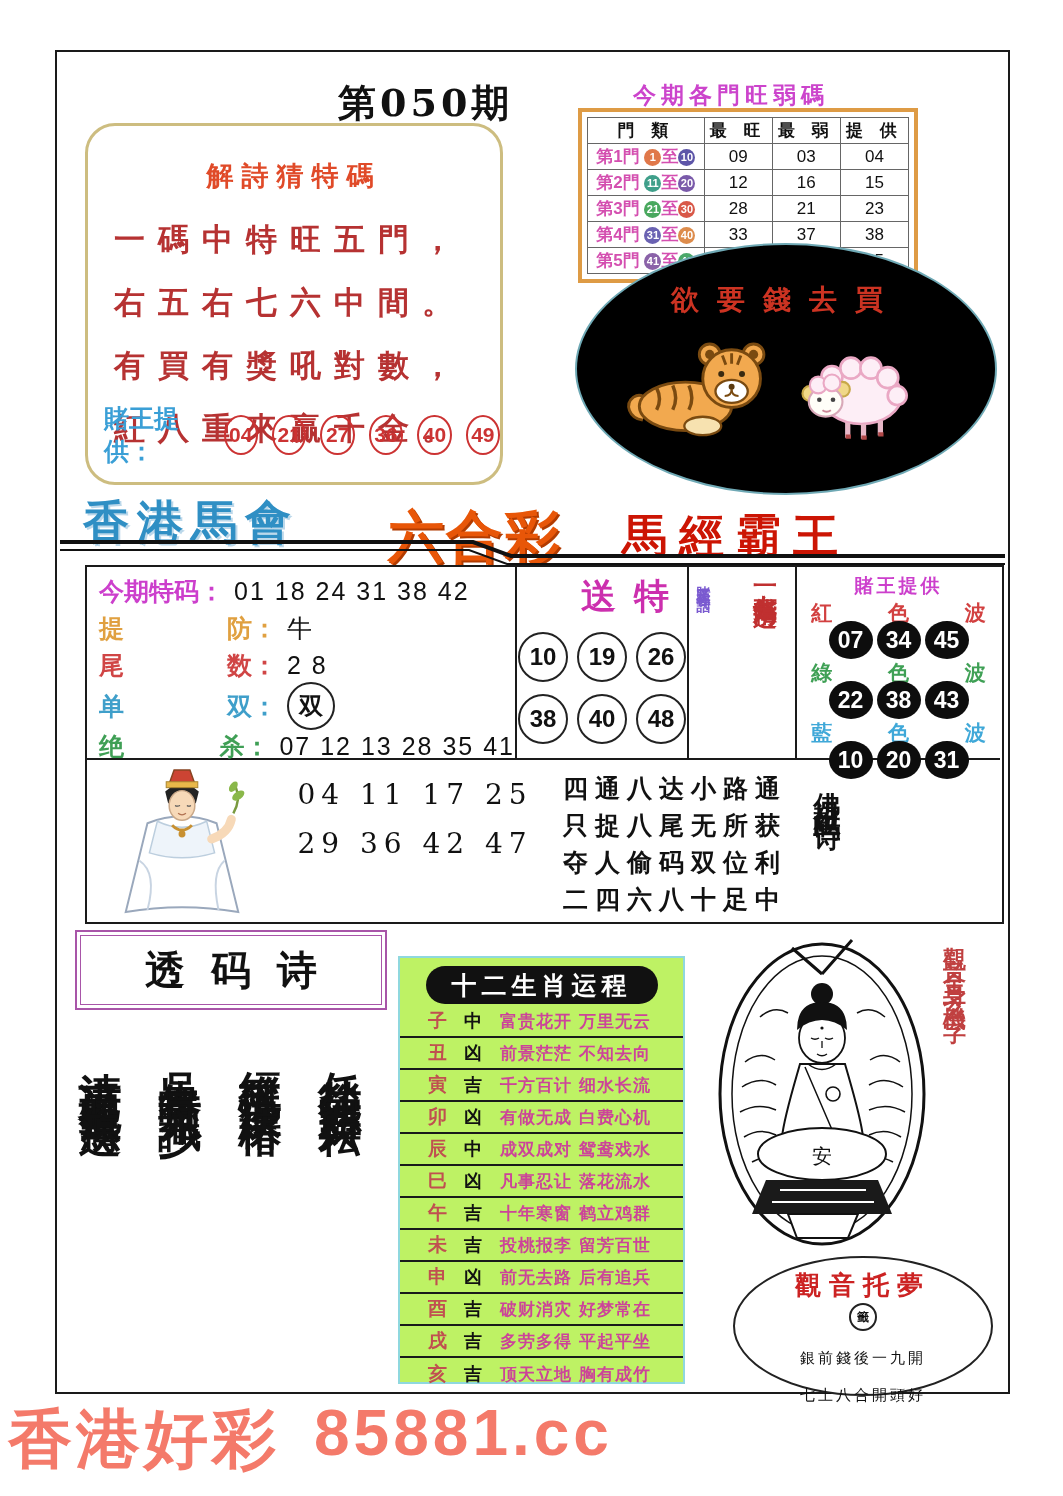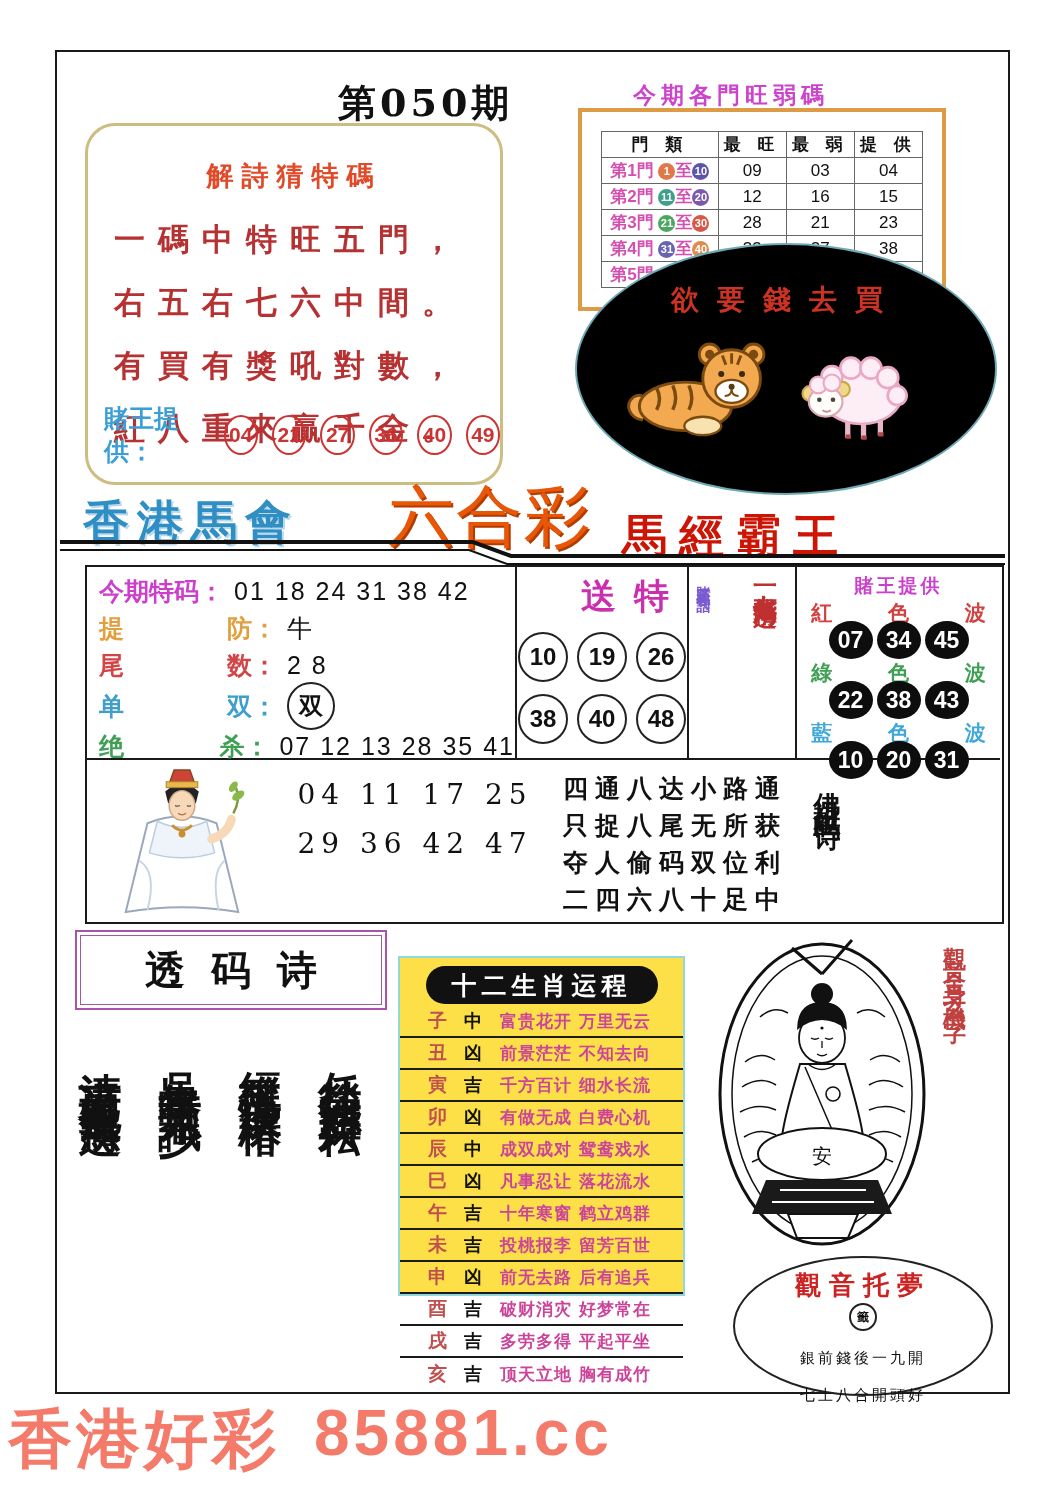--- a/index.html
+++ b/index.html
@@ -18,40 +18,40 @@
   .poem-box{left:85px;top:123px;width:412px;height:356px;border:3px solid #cdbd80;border-radius:30px;background:#fff;}
   .poem-title{width:100%;text-align:center;margin-top:32px;color:#e04a28;font-size:27px;font-weight:bold;letter-spacing:8px;}
   .poem-lines{margin:14px 0 0 26px;color:#b63232;font-size:31px;font-weight:bold;letter-spacing:13px;line-height:63px;}
   .poem-provider{position:absolute;left:16px;bottom:14px;display:flex;align-items:center;gap:14px;}
   .poem-provider .lbl{color:#3a9fd6;font-size:25px;font-weight:bold;}
   .rc{display:inline-flex;align-items:center;justify-content:center;width:36px;height:36px;border:2px solid #cc3333;border-radius:50%;
       color:#cc3333;font-size:21px;font-weight:bold;}
 
   
   .gates-title{left:633px;top:80px;color:#cc44cc;font-size:23px;font-weight:bold;letter-spacing:5px;}
-  .gates-frame{left:578px;top:108px;width:322px;border:4px solid #de9b45;padding:19px;background:#fff;}
+  .gates-frame{left:578px;top:108px;width:322px;border:4px solid #de9b45;padding:5px;background:#fff;}
   .gates-table{width:100%;border-collapse:collapse;}
   .gates-table td,.gates-table th{border:1px solid #666;text-align:center;height:22px;font-size:17px;}
   .gates-table th{font-weight:bold;letter-spacing:6px;}
   .g-gate{color:#d44fb0;font-weight:bold;font-size:16px;white-space:nowrap;}
   .gc{display:inline-flex;align-items:center;justify-content:center;width:17px;height:17px;border-radius:50%;
       color:#fff;font-size:11px;font-weight:bold;vertical-align:1px;}
   .c1a{background:#e0784a;} .c1b{background:#5d55a8;}
   .c2a{background:#3f9f8a;} .c2b{background:#7a5aaa;}
   .c3a{background:#49a85e;} .c3b{background:#d85848;}
   .c4a{background:#6a62b2;} .c4b{background:#dd8c4c;}
   .c5a{background:#8a62a8;} .c5b{background:#4aa86a;}
 
   
   .zodiac-oval{left:575px;top:243px;width:418px;height:248px;border:2px solid #6fa9b5;border-radius:50%;background:#000000;}
   .oval-caption{width:100%;text-align:center;margin-top:36px;color:#cc3322;font-size:28px;font-weight:bold;letter-spacing:18px;}
 
   
   .mast-club{left:83px;top:492px;font-size:46px;font-weight:bold;color:#2f8fc4;letter-spacing:8px;text-shadow:2px 2px 0 #bcd8ea;}
-  .mast-lottery{left:388px;top:472px;font-size:66px;font-weight:normal;color:#e85608;letter-spacing:2px;text-shadow:2px 2px 0 #b23b00;}
+  .mast-lottery{left:388px;top:500px;font-size:56px;font-weight:bold;color:#e85608;letter-spacing:2px;text-shadow:2px 2px 0 #b23b00;}
   .mast-brand{left:622px;top:506px;font-size:45px;font-weight:bold;color:#cc1504;letter-spacing:12px;}
   .mast-divider{left:55px;top:534px;width:953px;height:34px;}
 
   
   .main-panel{left:85px;top:565px;width:915px;height:355px;border:2px solid #1a1a1a;background:#fff;}
   .cell-a{left:0;top:0;width:430px;height:193px;border-right:2px solid #1a1a1a;border-bottom:2px solid #1a1a1a;padding:6px 0 0 12px;box-sizing:border-box;}
   .row-line{display:flex;align-items:center;height:37px;}
   .lab2{display:flex;justify-content:space-between;width:178px;font-size:25px;font-weight:bold;}
   .val{font-size:25px;font-weight:normal;color:#111;margin-left:10px;letter-spacing:2px;white-space:nowrap;}
   .lab-special{color:#cc3fcc;font-size:25px;font-weight:bold;}
@@ -83,21 +83,21 @@
       font-size:27px;font-weight:bold;letter-spacing:8px;margin:8px 0 0 22px;height:150px;}
 
   
   .touma-box{left:75px;top:930px;width:312px;height:80px;border:2px solid #a855a8;padding:3px;background:#fff;box-sizing:border-box;}
   .touma-inner{width:100%;height:100%;border:1px solid #a855a8;display:flex;align-items:center;justify-content:center;box-sizing:border-box;}
   .touma-title{font-family:"DejaVu Serif",serif;font-size:40px;font-weight:bold;letter-spacing:26px;text-indent:26px;}
   .pcol{writing-mode:vertical-rl;text-orientation:upright;font-family:"DejaVu Serif",serif;font-size:43px;font-weight:bold;
         letter-spacing:7px;height:356px;top:1038px;}
 
   
-  .ztable{left:398px;top:956px;width:287px;height:340px;border:2px solid #8fd8de;background:#fde047;box-sizing:border-box;}
+  .ztable{left:398px;top:956px;width:287px;height:428px;border:2px solid #8fd8de;background:#bef264;box-sizing:border-box;}
   .zpill{width:232px;height:38px;margin:8px auto 2px;background:#111;color:#fff;border-radius:19px;
          font-size:25px;font-weight:bold;letter-spacing:5px;text-align:center;line-height:38px;}
   .zrow{display:flex;align-items:center;height:32px;border-bottom:2px solid #1a1a1a;padding-left:28px;box-sizing:border-box;}
   .zrow:last-child{border-bottom:none;}
   .zsign{width:36px;color:#c05050;font-size:19px;font-weight:bold;font-family:"DejaVu Serif",serif;}
   .zluck{width:36px;font-size:18px;font-weight:bold;}
   .ztext{color:#cc4499;font-size:17px;font-weight:bold;font-family:"DejaVu Serif",serif;letter-spacing:1px;white-space:nowrap;}
 
   
   .guanyin-vert{left:940px;top:928px;height:290px;color:#c04040;font-size:23px;font-weight:bold;letter-spacing:12px;}

